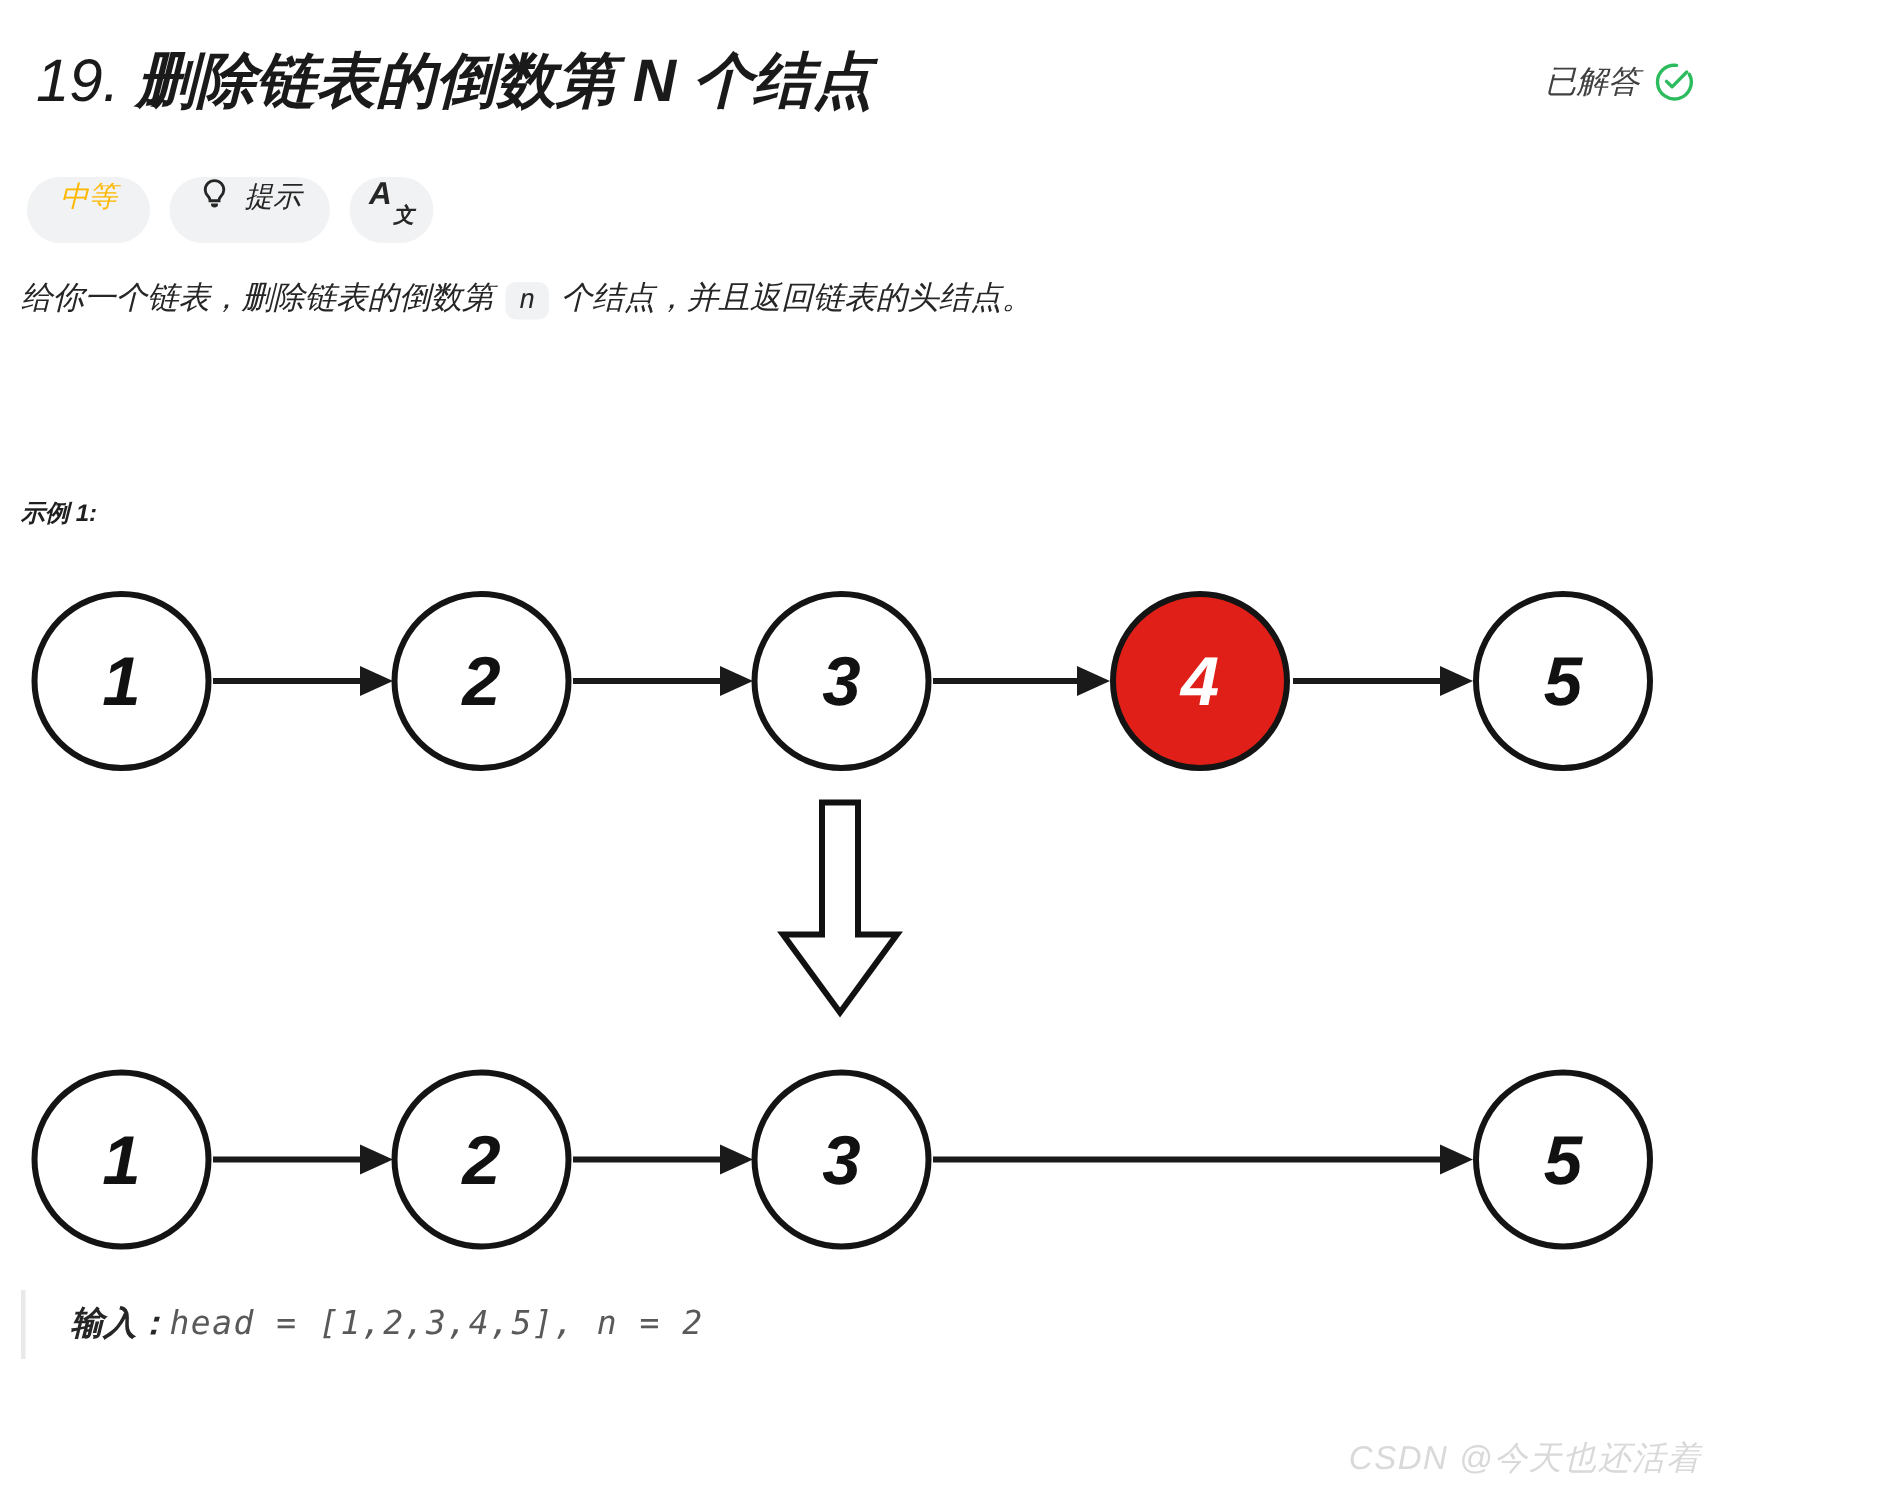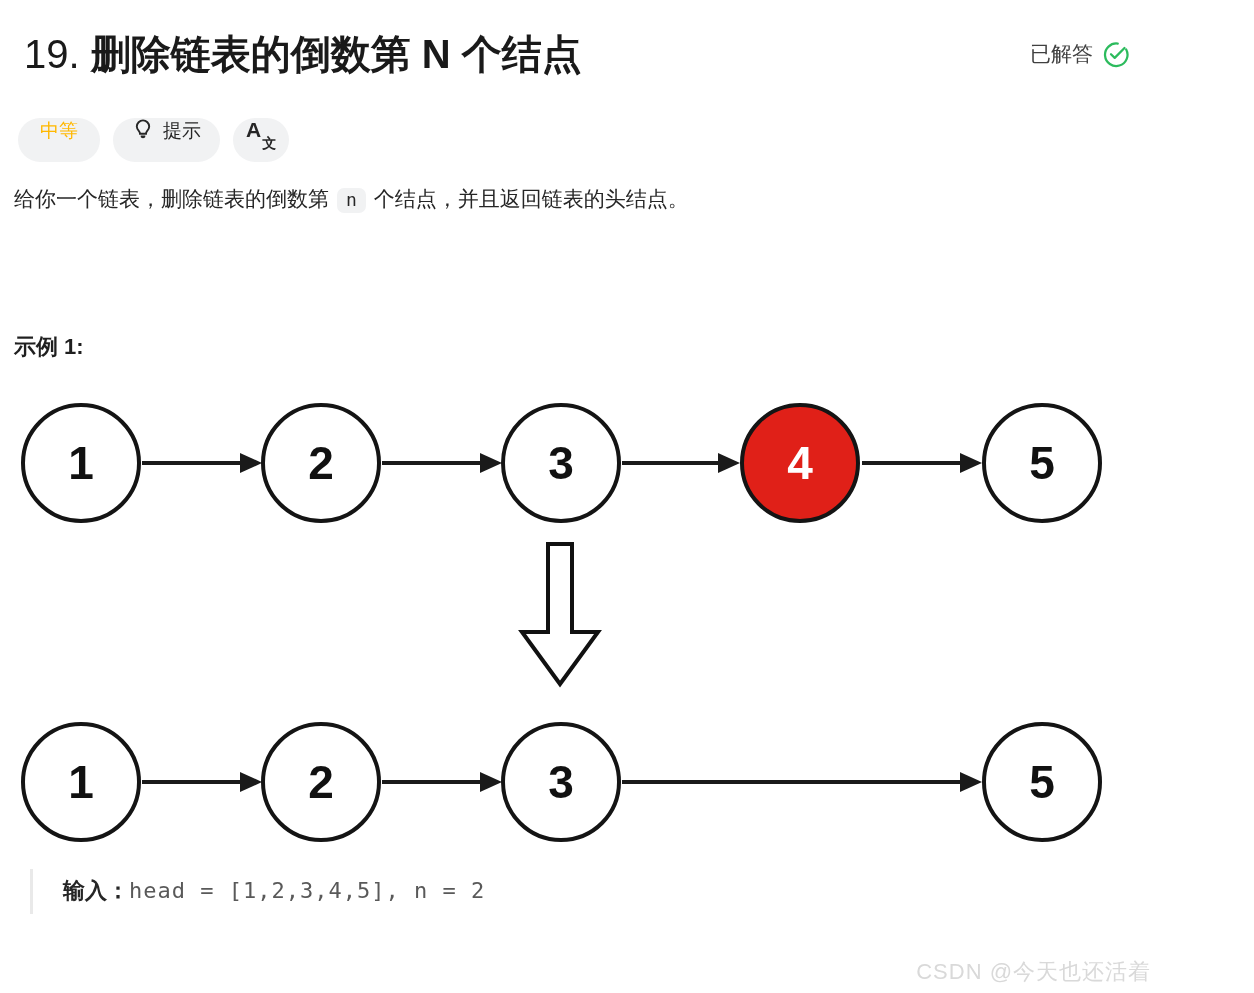--- a/index.html
+++ b/index.html
@@ -4,21 +4,21 @@
 <style>
   * { box-sizing: border-box; margin: 0; padding: 0; }
   html, body { width: 1254px; height: 993px; }
   body {
     font-family: "Liberation Sans", "DejaVu Sans", sans-serif;
     background: #ffffff;
     color: #262626;
     position: relative;
     overflow: hidden;
   }
-  .page { width: 1151px; height: 993px; position: relative; }
+  .page { width: 1151px; height: 993px; position: relative; font-style: italic; }
 
   
   .header {
     display: flex;
     justify-content: space-between;
     align-items: center;
     padding: 30px 22px 0 24px;
   }
   .title { font-size: 40px; line-height: 1.2; color: #1a1a1a; white-space: nowrap; }
   .title .num { font-weight: 500; }
@@ -68,44 +68,44 @@
     border-radius: 7px;
     padding: 2px 9px 3px;
     margin: 0 8px;
     color: #262626;
     line-height: 1.1;
   }
 
   
   .example-heading {
     margin: 118px 0 0 14px;
-    font-size: 22px;
+    font-size: 16px;
     font-weight: 700;
     color: #1f1f1f;
   }
   .diagram { display: block; margin-top: 25px; }
 
   .example-block {
-    margin: 22px 0 0 30px;
+    margin: 22px 0 0 14px;
     border-left: 3px solid #e9e9e9;
     padding: 2px 0 4px 30px;
     font-size: 22px;
   }
   .io-line { line-height: 39px; white-space: nowrap; }
   .io-label { font-weight: 700; color: #262626; }
   .io-value {
     font-family: "DejaVu Sans Mono", "Liberation Mono", monospace;
     color: #595959;
     letter-spacing: 1px;
   }
 
   
   .watermark {
     position: absolute;
-    right: 0;
+    right: 17px;
     bottom: 6px;
     font-size: 22px;
     color: #d9d9d9;
     letter-spacing: 1px;
   }
 </style>
 </head>
 <body>
 
 <div class="page">

